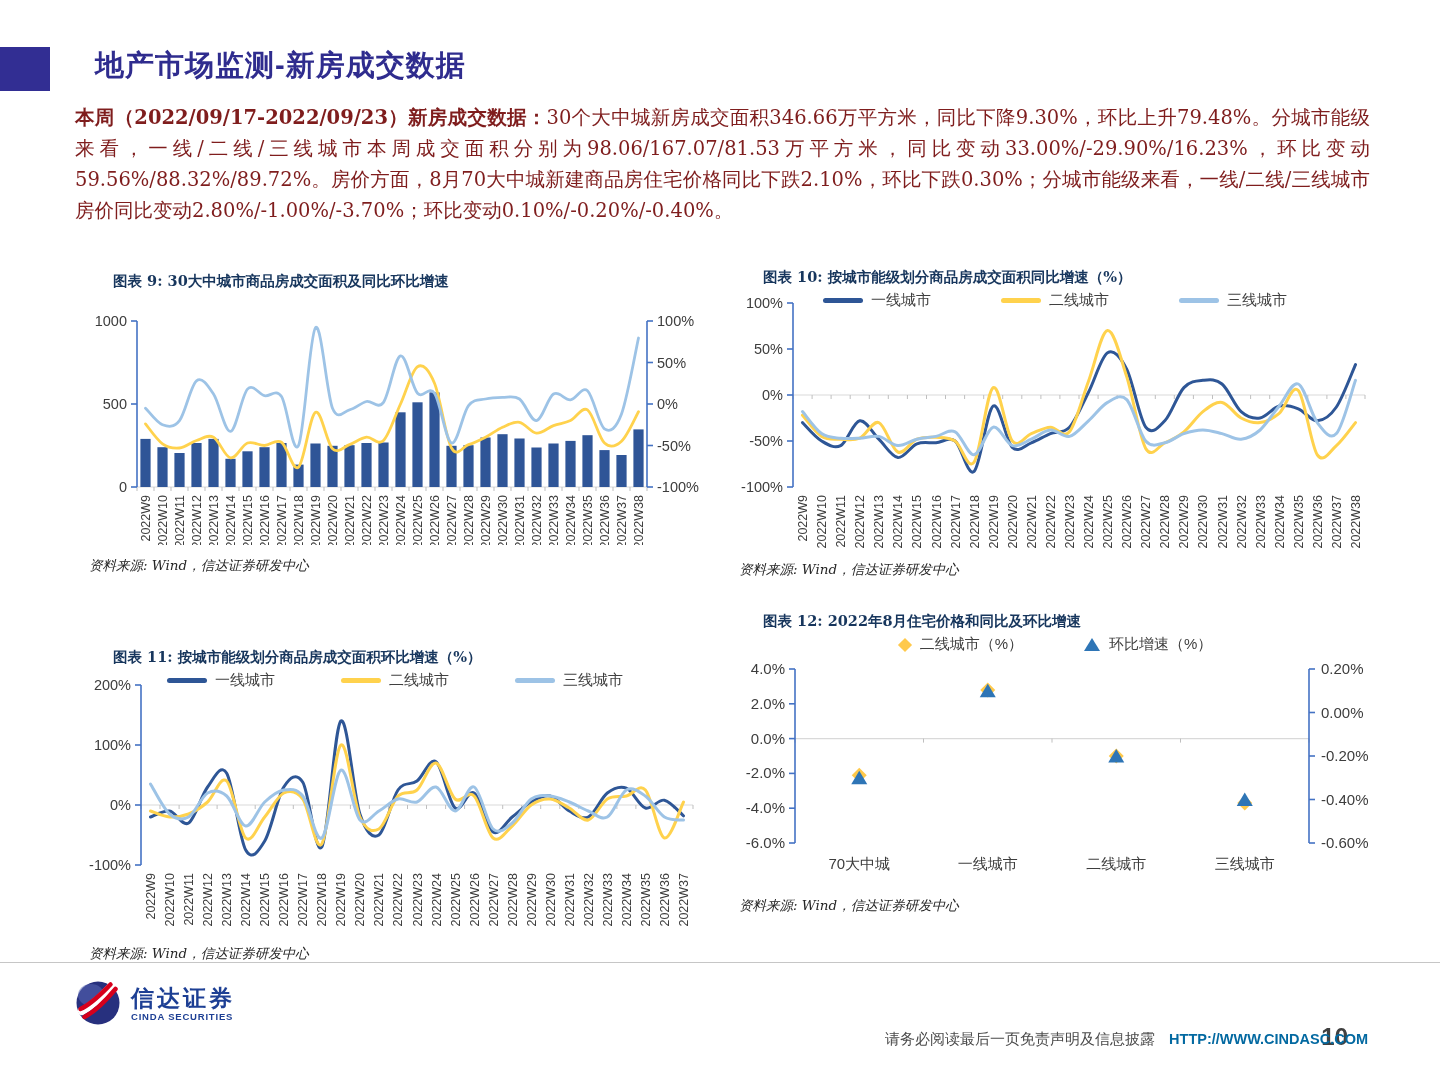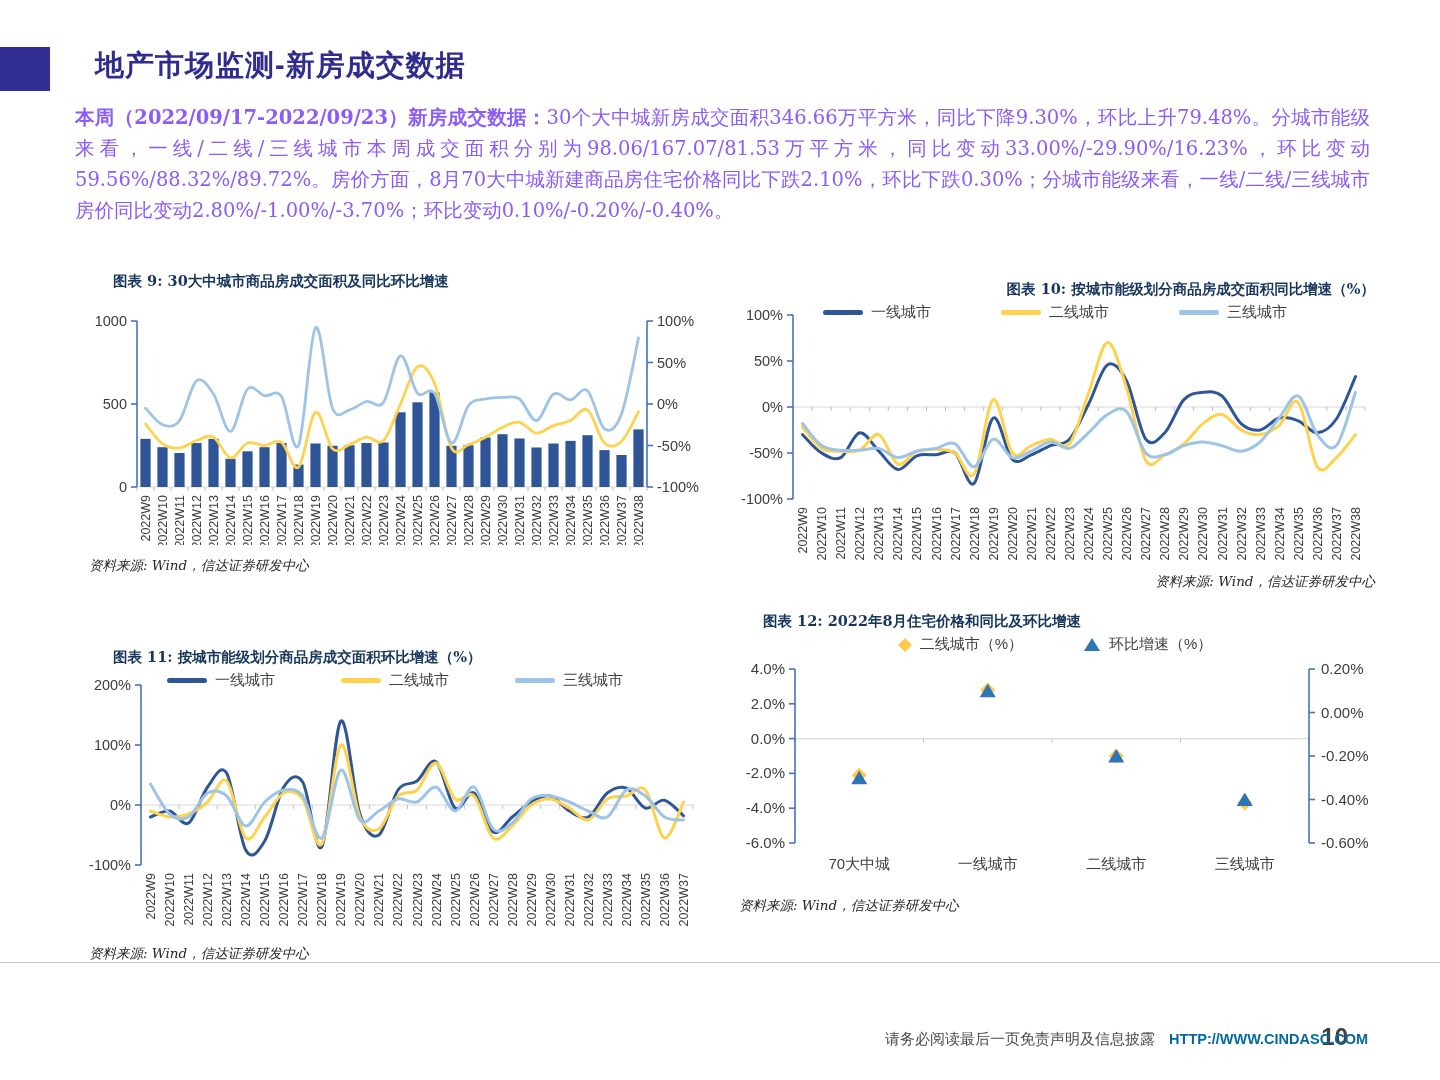--- a/index.html
+++ b/index.html
@@ -5,26 +5,26 @@
   html,body{margin:0;padding:0;background:#ffffff;}
   .page{position:relative;width:1440px;height:1080px;background:#fff;overflow:hidden;
         font-family:"Liberation Sans",sans-serif;}
   
   .title-square{position:absolute;left:0;top:47px;width:50px;height:44px;background:#322E93;}
   .page-title{position:absolute;left:95px;top:46px;margin:0;font-size:29px;font-weight:bold;
               color:#2F2C8E;letter-spacing:1px;font-family:"Liberation Sans",sans-serif;}
   
   .intro{position:absolute;left:75px;top:102px;width:1295px;margin:0;
          font-family:"DejaVu Serif",serif;font-size:19.5px;line-height:31px;
-         text-align:justify;color:#8b5cf6;}
+         text-align:justify;color:#7f1d1d;}
   .intro b{font-weight:bold;}
   
   .panel{position:absolute;}
   #panel9 {left:85px; top:272px;width:620px;}
-  #panel10{left:735px;top:280px;width:640px;text-align:right;}
+  #panel10{left:735px;top:268px;width:640px;}
   #panel11{left:85px; top:648px;width:620px;}
   #panel12{left:735px;top:612px;width:640px;}
   .caption{margin:0 0 4px 0;font-family:"DejaVu Serif",serif;font-weight:bold;
            font-size:14.5px;color:#17365D;padding-left:28px;}
   .chart-box{position:relative;margin-top:2px;}
   .chart-box svg{display:block;font-family:"Liberation Sans",sans-serif;}
   .legend{position:absolute;top:0;left:0;right:0;display:flex;justify-content:center;
           align-items:center;z-index:2;font-size:15px;color:#404040;}
   .legend-item{display:flex;align-items:center;gap:8px;}
   .bar-swatch{display:inline-block;width:38px;height:10px;background:#2F5597;}
@@ -424,19 +424,32 @@
           <text x="124.25" y="234" fill="#3D3D3D" font-size="15" text-anchor="middle">70大中城</text>
           <text x="252.75" y="234" fill="#3D3D3D" font-size="15" text-anchor="middle">一线城市</text>
           <text x="381.25" y="234" fill="#3D3D3D" font-size="15" text-anchor="middle">二线城市</text>
           <text x="509.75" y="234" fill="#3D3D3D" font-size="15" text-anchor="middle">三线城市</text>
         </svg>
     </div>
     <p class="source">资料来源: Wind，信达证券研发中心</p>
   </section>
 
   <div class="footer-rule"></div>
+  <div class="logo">
+    <svg width="46" height="46" viewBox="0 0 46 46">
+      <circle cx="23" cy="23" r="21.5" fill="#27307E"></circle>
+      <ellipse cx="16" cy="15" rx="13" ry="11" fill="#5A67B5" opacity="0.55"></ellipse>
+      <path d="M7,31 C18,26 29,14 37,5.5" stroke="#ffffff" stroke-width="8" fill="none" stroke-linecap="round"></path>
+      <path d="M5.5,29 C17,24 28,12 35.5,4.5" stroke="#D6001C" stroke-width="4.5" fill="none" stroke-linecap="round"></path>
+      <path d="M9.5,37 C21,31 33,18 40.5,9" stroke="#D6001C" stroke-width="4.5" fill="none" stroke-linecap="round"></path>
+    </svg>
+    <div class="logo-text">
+      <div class="cn">信达证券</div>
+      <div class="en">CINDA SECURITIES</div>
+    </div>
+  </div>
   <div class="page-num">10</div>
   <div class="disclaimer">
     <span class="txt">请务必阅读最后一页免责声明及信息披露</span>
     <span class="url">HTTP://WWW.CINDASC.COM</span>
   </div>
 
 </div>
 
 </body></html>

